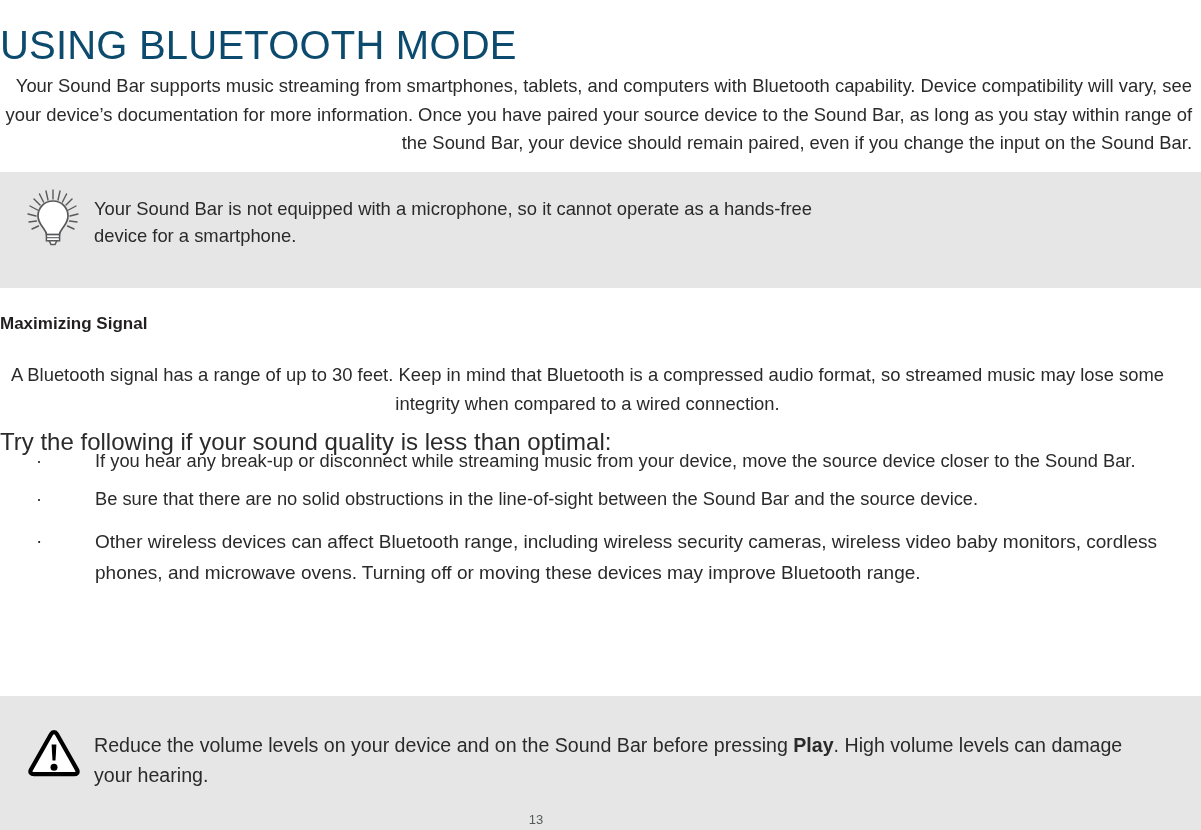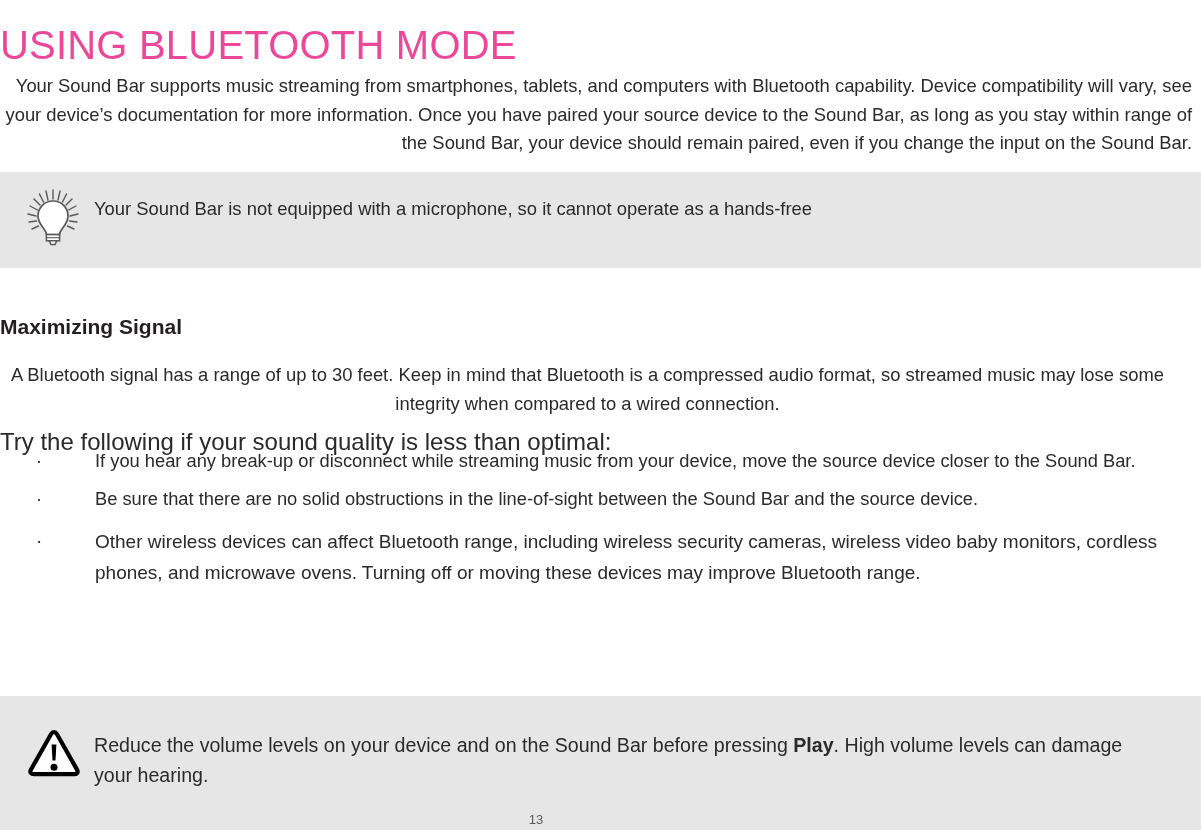--- a/index.html
+++ b/index.html
@@ -23,21 +23,21 @@
   }
 
   
   .page-title {
     position: absolute;
     left: 0px;
     top: -5px;
     font-size: 40px;
     font-weight: 300;
     letter-spacing: 0.2px;
-    color: #ec4899;
+    color: #0c4a6e;
     white-space: nowrap;
     line-height: 46px;
   }
 
   
   .intro {
     position: absolute;
     left: 0px;
     top: 54px;
     width: 1192px;
@@ -46,21 +46,21 @@
     color: #2b2a2a;
     text-align: right;
   }
 
   
   .callout-tip {
     position: absolute;
     left: 0px;
     top: 172px;
     width: 1201px;
-    height: 96px;
+    height: 116px;
     background: #e6e6e6;
     box-sizing: border-box;
   }
   .tip-icon {
     position: absolute;
     left: 26px;
     top: 17px;
     width: 54px;
     height: 58px;
   }
@@ -76,21 +76,21 @@
   }
   .tip-text .lastline {
     text-align: left;
   }
 
   
   .section-heading {
     position: absolute;
     left: 0px;
     top: 298px;
-    font-size: 21px;
+    font-size: 17px;
     font-weight: bold;
     color: #231f20;
     line-height: 24px;
   }
 
   
   .body-para-1 {
     position: absolute;
     left: 0px;
     top: 343px;
@@ -224,20 +224,21 @@
           <line x1="48" y1="40" x2="41.5" y2="37"></line>
         </g>
         <path d="M27 12 C 18.5 12 12 18.6 12 27 C 12 32.6 15.2 36.2 17.6 39.4 C 19.4 41.8 20.4 43.4 20.6 45.6 L 33.4 45.6 C 33.6 43.4 34.6 41.8 36.4 39.4 C 38.8 36.2 42 32.6 42 27 C 42 18.6 35.5 12 27 12 Z" fill="#ffffff" stroke="#58595b" stroke-width="1.7"></path>
         <rect x="20.4" y="45.6" width="13.2" height="6.2" fill="#ffffff" stroke="#58595b" stroke-width="1.5"></rect>
         <line x1="20.8" y1="48.7" x2="33.2" y2="48.7" stroke="#58595b" stroke-width="1.1"></line>
         <path d="M23.2 51.8 L 30.8 51.8 L 29 55.6 L 25 55.6 Z" fill="#ffffff" stroke="#58595b" stroke-width="1.5"></path>
       </svg>
     </span>
     <div class="tip-text">
       <span>Your Sound Bar is not equipped with a microphone, so it cannot operate as a hands-free</span>
+      <span class="lastline" style="display:block;">device for a smartphone.</span>
     </div>
   </div>
 
   <h2 class="section-heading">Maximizing Signal</h2>
 
   <p class="body-para-1">A Bluetooth signal has a range of up to 30 feet.  Keep in mind that Bluetooth is a compressed audio format, so streamed music may lose some integrity when compared to a wired connection.</p>
   <p class="body-para-2">Try the following if your sound quality is less than optimal:</p>
 
   <div class="bullets">
     <div class="bullet-row">

